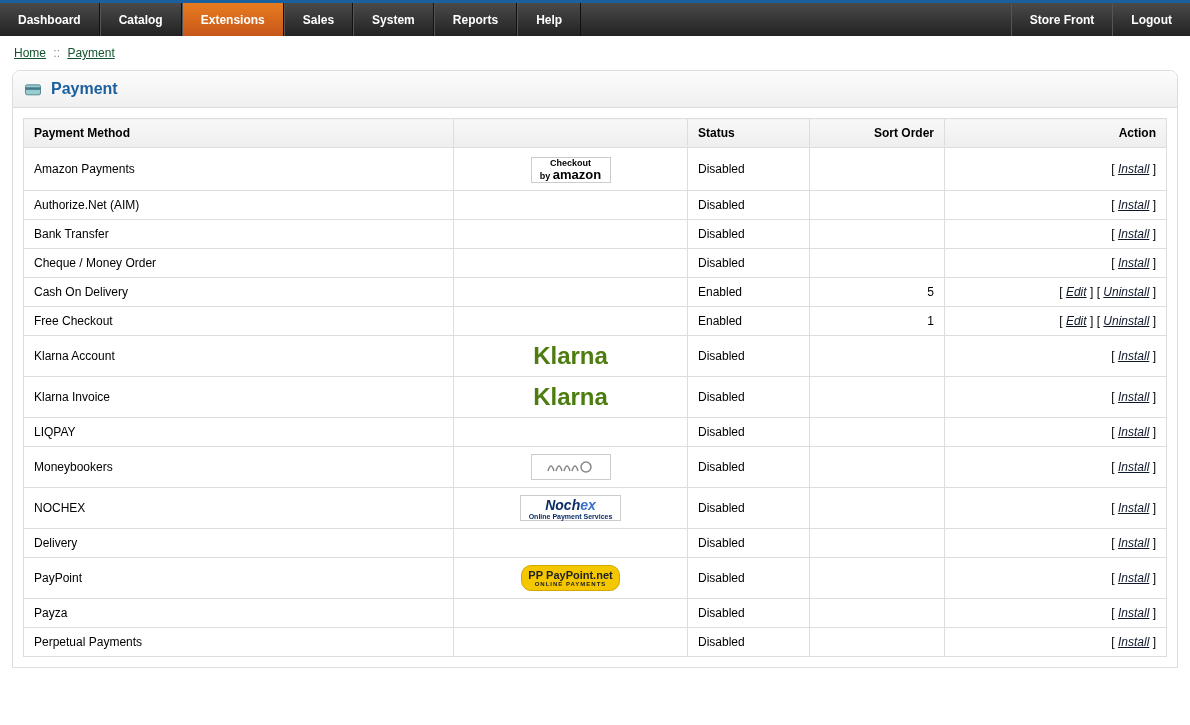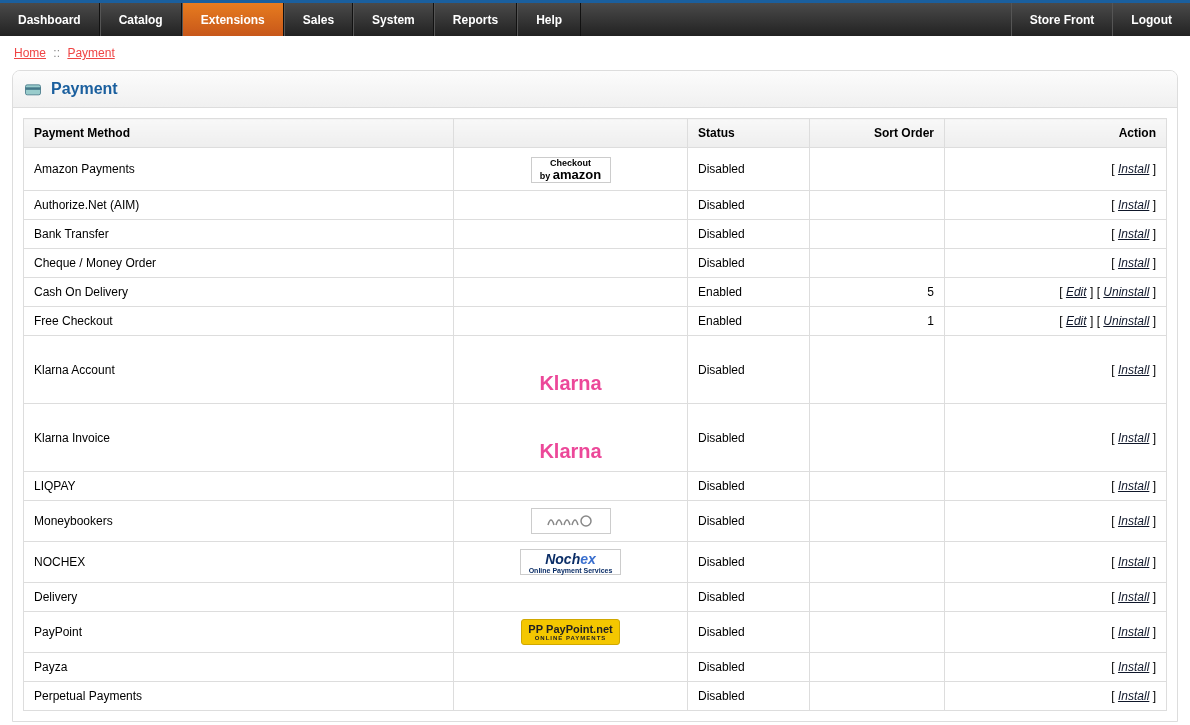--- a/index.html
+++ b/index.html
@@ -30,21 +30,21 @@
   .nav-item.active {
     background: linear-gradient(to bottom, #e77c1f, #c7571a);
   }
   .nav-right .nav-item { border-left: 1px solid #555; border-right: none; }
 
   .breadcrumb {
     padding: 10px 14px;
     color: #888;
     font-size: 12px;
   }
-  .breadcrumb a { color: #ef4444; text-decoration: underline; }
+  .breadcrumb a { color: #14532d; text-decoration: underline; }
   .breadcrumb span.sep { margin: 0 4px; }
 
   .panel {
     margin: 0 12px;
     border: 1px solid #ddd;
     border-radius: 8px 8px 0 0;
     overflow: hidden;
   }
   .panel-header {
     display: flex;
@@ -90,28 +90,28 @@
   .bracket { color: #000; }
 
   .logo-box {
     display: inline-flex; align-items: center; justify-content: center;
     border: 1px solid #ccc; background: #fff;
     padding: 11px 8px; min-width: 80px; height: 26px;
     font-weight: bold;
   }
   .logo-amazon { font-size: 9px; color:#000; line-height:1; text-align:center; }
   .logo-amazon .az { font-size:13px;text-align:right; }
-  .logo-klarna { border:none; font-size: 20px; color: #ec4899; font-weight:bold;margin-top:27px; }
+  .logo-klarna { border:none; font-size: 24px; color: #4d7c0f; font-weight:bold; }
   .logo-mb { border:1px solid #ccc; }
   .logo-mb svg { display:block; }
   .logo-nochex { font-style: italic; font-size: 14px; color: #0a2d66; }
   .logo-nochex small { display:block; font-size:7px; font-style:normal; }
   .logo-paypoint {
     background:#f4c700; color:#222; font-size:11px; border-color:#d0a800;
-    border-radius:3px; padding:2px 6px;
+    border-radius:10px; padding:2px 6px;
   }
   .logo-paypoint small { display:block; font-size:6px; letter-spacing:1px; }
   .logo-paypal { font-size:15px; }
   .logo-paypal .pp1 { color:#00357a; font-style:italic; font-weight:bold; }
   .logo-paypal .pp2 { color:#0079c1; font-style:italic; font-weight:bold; }
 
   col.c1 { width: 430px; }
   col.c2 { width: 234px; }
   col.c3 { width: 122px; }
   col.c4 { width: 135px; }

